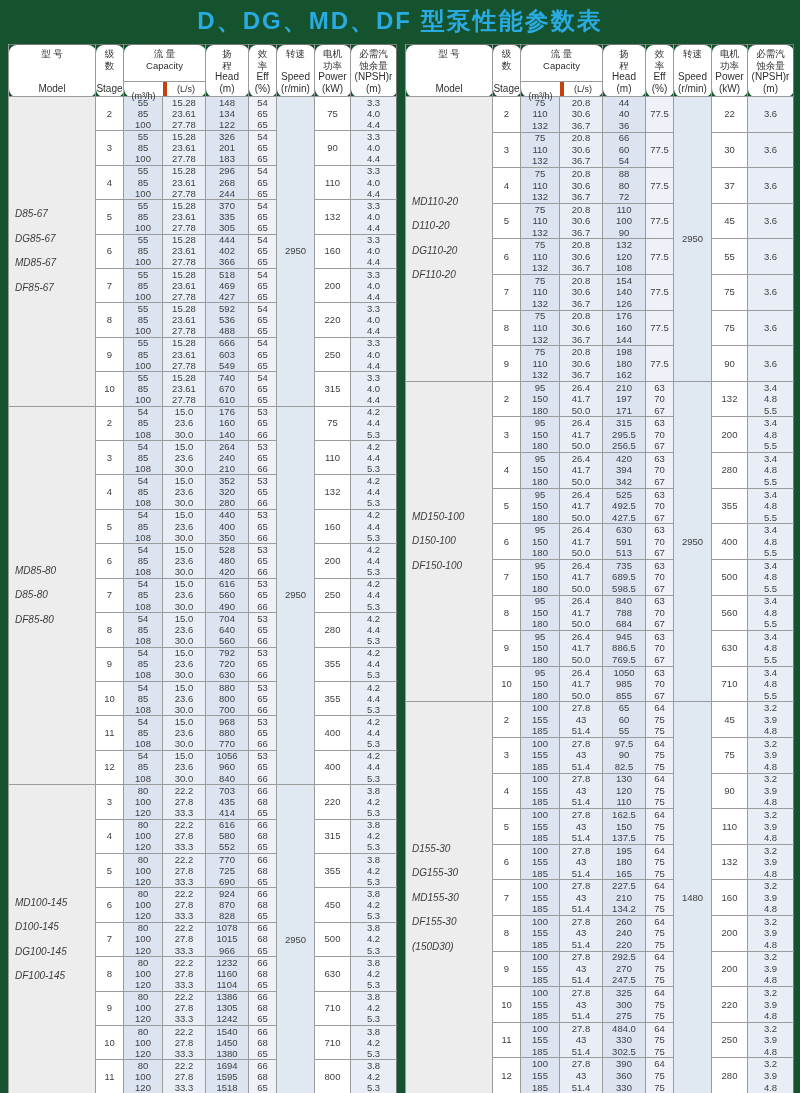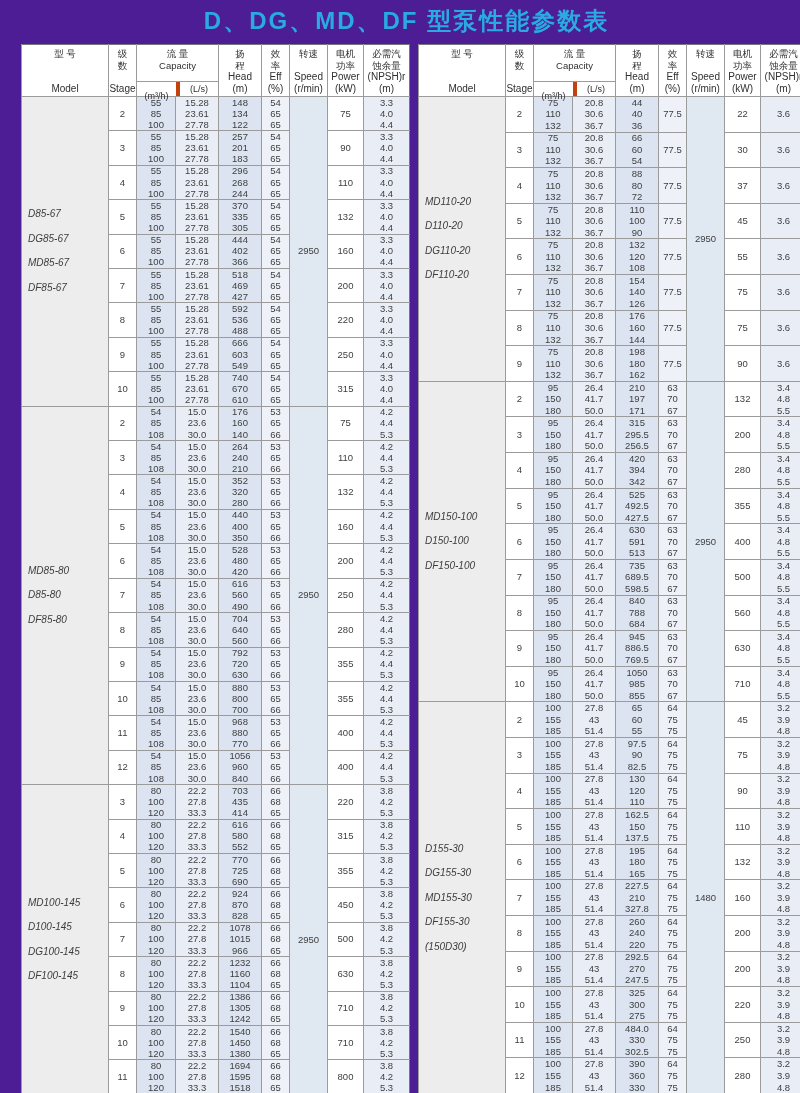--- a/index.html
+++ b/index.html
@@ -1,27 +1,27 @@
 <!DOCTYPE html>
 <html><head>
 <meta charset="utf-8">
 <style>
   * { margin:0; padding:0; box-sizing:border-box; }
   html,body { width:800px; background:#ffffff; font-family:"Liberation Sans","DejaVu Sans",sans-serif; }
-  .page { width:800px; height:1093px; padding:2px 8px 0 21px; background:#4c1d95; }
+  .page { width:800px; height:1093px; padding:2px 8px 0 8px; background:#14532d; }
   .title { text-align:center; font-size:24px; font-weight:bold; color:#29abe2; letter-spacing:2px; padding:3px 0 7px 0; }
   .tables { display:flex; gap:8px; }
   .tbl-mount { flex:0 0 388px; }
   table { border-collapse:collapse; table-layout:fixed; width:388px; height:1051px; border:1px solid #777; }
   col.c-model{width:87px} col.c-stage{width:28px} col.c-m3h{width:39px} col.c-ls{width:43px}
   col.c-head{width:43px} col.c-eff{width:28px} col.c-speed{width:38px} col.c-power{width:36px} col.c-npsh{width:46px}
   th,td { border-left:1px solid #9b9b9b; }
   .bt { border-top:1px solid #9b9b9b; }
   th.h { border-bottom:1px solid #9b9b9b; height:52px; vertical-align:top; position:relative;
-         font-weight:normal; color:#2f2f2f; background:#fff; }
+         font-weight:normal; color:#2f2f2f; background:#fff;border-radius:8px; }
   .ht { white-space:pre-line; font-size:9.5px; line-height:1.25; padding-top:3px; text-align:center; }
   .hb { white-space:pre-line; font-size:10px; line-height:1.15; position:absolute; left:0; right:0; bottom:2px; text-align:center;margin-top:28px; }
   th.cap .ht { padding-top:3px; }
   .cap-sub { position:absolute; left:0; right:0; bottom:0; height:15px; display:flex; border-top:1px solid #9b9b9b; }
   .cap-u { font-size:9px; display:flex; align-items:center; justify-content:center; }
   .cap-m3h { flex:0 0 39px;margin-top:13px; }
   .cap-ls { flex:1 1 auto; border-left:4px solid #c2410c; }
   td { font-size:9.5px; color:#3e3e3e; text-align:center; vertical-align:middle; line-height:1.05; padding:0; }
   td.m3h  { background:#dbe4f0; }
   td.ls   { background:#e9eef6; }
@@ -134,21 +134,21 @@
               <td class="m3h">100</td>
               <td class="ls">27.78</td>
               <td class="head">122</td>
               <td class="eff">65</td>
               <td class="npsh">4.4</td>
             </tr>
             <tr>
               <td class="c-stage-cell bt" rowspan="3">3</td>
               <td class="m3h bt">55</td>
               <td class="ls bt">15.28</td>
-              <td class="head bt">257</td>
+              <td class="head bt">326</td>
               <td class="eff bt">54</td>
               <td class="power bt" rowspan="3">90</td>
               <td class="npsh bt">3.3</td>
             </tr>
             <tr>
               <td class="m3h">85</td>
               <td class="ls">23.61</td>
               <td class="head">201</td>
               <td class="eff">65</td>
               <td class="npsh">4.0</td>
@@ -1378,21 +1378,21 @@
             <tr>
               <td class="m3h">155</td>
               <td class="ls">43</td>
               <td class="head">210</td>
               <td class="eff">75</td>
               <td class="npsh">3.9</td>
             </tr>
             <tr>
               <td class="m3h">185</td>
               <td class="ls">51.4</td>
-              <td class="head">327.8</td>
+              <td class="head">134.2</td>
               <td class="eff">75</td>
               <td class="npsh">4.8</td>
             </tr>
             <tr>
               <td class="c-stage-cell bt" rowspan="3">8</td>
               <td class="m3h bt">100</td>
               <td class="ls bt">27.8</td>
               <td class="head bt">260</td>
               <td class="eff bt">64</td>
               <td class="power bt" rowspan="3">200</td>

